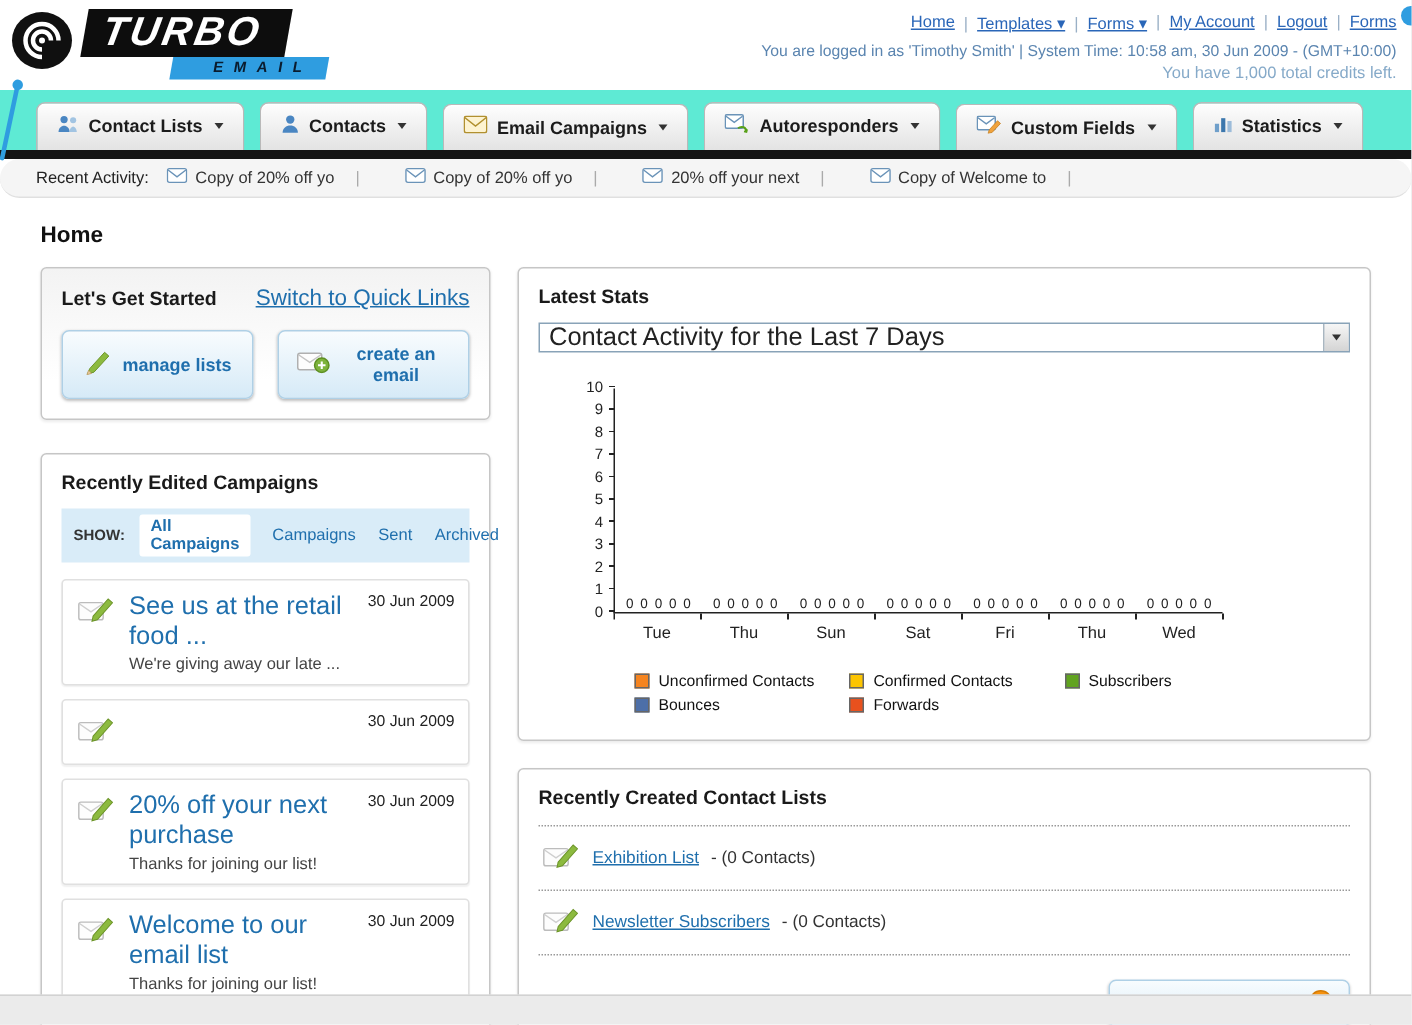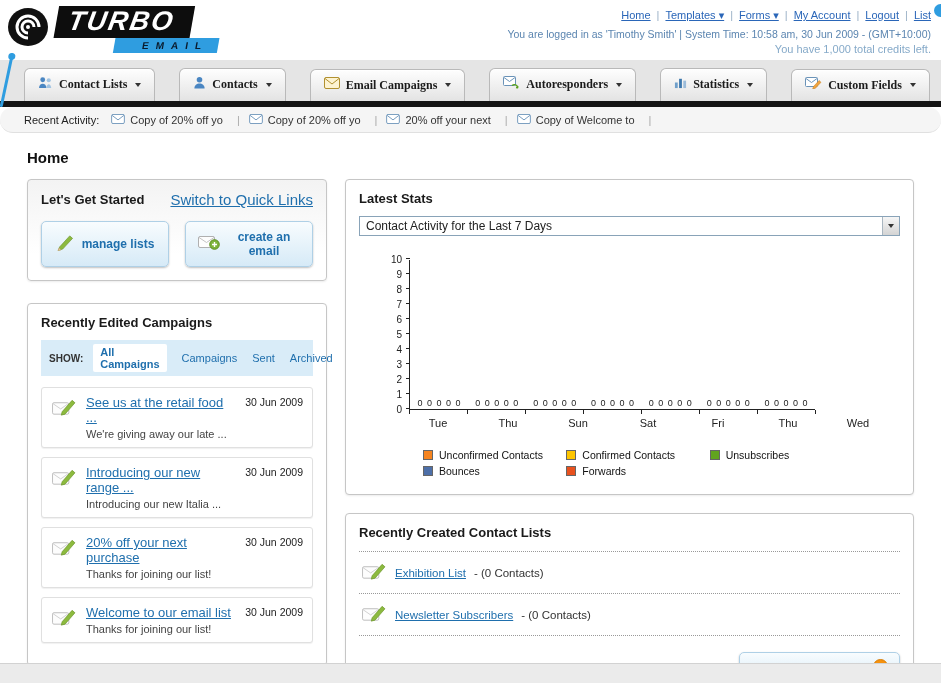--- a/index.html
+++ b/index.html
@@ -18,29 +18,29 @@
   .edge-dot { position:absolute; right:-6px; top:4px; width:13px; height:13px; border-radius:50%; background:#2f9de0; }
 
   .hdr-right { text-align:right; padding-top:3px; }
   .top-links { list-style:none; display:flex; justify-content:flex-end; margin:0; padding:0; }
   .top-links li { color:#2a66b8; text-decoration:underline; cursor:pointer; font-size:11px; }
   .top-links li+li::before { content:"|"; display:inline-block; color:#9ab0c6; margin:0 6px; }
   .login-info { color:#5b85b0; font-size:10.5px; margin-top:6px; }
   .credits-info { color:#86aac9; font-size:11px; margin-top:3px; }
 
   
-  .nav { display:flex; align-items:flex-end; padding:8px 0 0 24px; gap:24px; background:#e5e5e5;font-family:Liberation Serif, serif; }
+  .nav { display:flex; align-items:flex-end; padding:8px 0 0 24px; gap:10px; background:#5eead4; }
   .tab { display:inline-flex; align-items:center; gap:6px; padding:7px 13px 8px; border:1px solid #b9b9b9; border-bottom:none; border-radius:6px 6px 0 0; background:linear-gradient(#fefefe,#e3e3e3); font-size:12px; font-weight:bold; color:#1b1b1b; cursor:pointer; box-shadow:inset 0 1px 0 #fff; white-space:nowrap; }
   .caret { width:0; height:0; border-left:3.5px solid transparent; border-right:3.5px solid transparent; border-top:4px solid #333; margin-left:2px; }
   .black-bar { height:6px; background:#141414; }
 
   
   .activity { display:flex; align-items:center; height:26px; background:#f5f5f5; border-bottom:1px solid #e0e0e0; padding-left:24px; font-size:11px; color:#333;border-radius:13px; }
   .act-label { margin-right:12px; color:#222; }
-  .act-items { display:flex; align-items:flex-end; }
+  .act-items { display:flex; align-items:flex-end;gap:21px; }
   .act-item { display:inline-flex; align-items:center; gap:5px; cursor:pointer; color:#333; }
   .act-item::after { content:"|"; color:#aaa; margin:0 9px; }
 
   
   .main { padding:10px 27px 0; }
   .page-title { font-size:15px; font-weight:bold; margin:6px 0 13px; color:#111; }
   .cols { display:flex; gap:18px; align-items:flex-start; }
   .col-left { width:300px; flex:none; }
   .col-right { flex:1; }
 
@@ -57,39 +57,39 @@
 
   .campaigns { margin-top:22px; }
   .show-bar { display:flex; align-items:center; gap:10px; background:#d9ecf8; padding:4px 8px; margin-top:10px; font-size:11px; }
   .show-label { font-weight:bold; color:#333; font-size:10px; }
   .filters { display:flex; gap:15px; align-items:center; }
   .filter { color:#1f6fad; cursor:pointer; }
   .filter.active { background:#fff; padding:2px 7px; border-radius:2px; font-weight:bold; }
   .camp-list { margin-top:11px; }
   .camp-row { display:flex; gap:9px; border:1px solid #e0e0e0; border-radius:3px; padding:7px 9px; margin-bottom:9px; box-shadow:0 1px 1px rgba(0,0,0,0.06); cursor:pointer; align-items:flex-start; background:#fff; }
   .camp-icon { flex:none; margin-top:2px; }
-  .camp-title { color:#1f6fad; font-size:13px; text-decoration:underline; display:block; }
+  .camp-title { color:#1f6fad; font-size:17px; display:block; }
   .camp-sub { color:#444; font-size:11px; margin-top:3px; }
   .camp-date { margin-left:auto; font-size:10.5px; color:#222; white-space:nowrap; padding-top:1px; }
   .view-all-wrap { display:flex; justify-content:flex-end; margin-top:3px; }
 
   
-  .dropdown { display:flex; align-items:center; justify-content:space-between; border:1px solid #89a3b8; background:#fff; height:20px; font-size:12px; color:#222; padding-left:6px; margin-top:10px; cursor:pointer; }
+  .dropdown { display:flex; align-items:center; justify-content:space-between; border:1px solid #89a3b8; background:#fff; height:20px; font-size:17px; color:#222; padding-left:6px; margin-top:10px; cursor:pointer; }
   .dd-arrow { width:17px; align-self:stretch; background:linear-gradient(#f6f6f6,#d4d4d4); border-left:1px solid #a9b6c0; display:flex; align-items:center; justify-content:center; }
   .dd-arrow::after { content:""; border-left:3.5px solid transparent; border-right:3.5px solid transparent; border-top:4px solid #333; }
 
   .chart { display:flex; margin:24px 0 0 26px; }
   .y-axis { position:relative; width:24px; height:150px; font-size:10px; color:#222; flex:none; }
   .y-lbl { position:absolute; right:7px; line-height:10px; }
   .plot { position:relative; width:406px; height:150px; border-left:1px solid #222; border-bottom:1px solid #222; flex:none; }
   .ticks-y { position:absolute; left:-4px; bottom:0; width:4px; height:151px; background:repeating-linear-gradient(to top,#222 0 1px,transparent 1px 15px); }
   .cells { position:absolute; left:0; bottom:0; display:flex; width:100%; }
   .zeros { width:58px; text-align:center; font-size:9px; color:#222; padding-bottom:1px; word-spacing:2px; }
   .x-ticks { margin-left:50px; width:407px; height:4px; background:repeating-linear-gradient(to right,#222 0 1px,transparent 1px 58px); }
-  .x-labels { display:flex; margin-left:50px;gap:12px; }
+  .x-labels { display:flex; margin-left:50px; }
   .x-lbl { width:58px; text-align:center; font-size:11px; color:#222; padding-top:3px; }
   .legend { display:flex; flex-wrap:wrap; margin:20px 0 4px 64px; width:430px; row-gap:4px; }
   .legend-item { width:33.33%; display:flex; align-items:center; gap:6px; font-size:10.5px; color:#111; }
   .swatch { width:10px; height:10px; flex:none; border:1px solid #666; }
 
   
   .lists { margin-top:18px; }
   .list-items { margin-top:11px; border-top:1px dotted #999; }
   .list-item { display:flex; align-items:center; gap:8px; padding:9px 2px; border-bottom:1px dotted #999; font-size:11.5px; cursor:pointer; }
   .li-link { color:#1f6fad; text-decoration:underline; }
@@ -121,21 +121,21 @@
       </div>
     </div>
     <div class="hdr-right">
       <ul class="top-links">
 
       <li class="top-link">Home</li>
           <li class="top-link">Templates ▾</li>
           <li class="top-link">Forms ▾</li>
           <li class="top-link">My Account</li>
           <li class="top-link">Logout</li>
-          <li class="top-link">List</li>
+          <li class="top-link">Forms</li>
         </ul>
       <div class="login-info">You are logged in as 'Timothy Smith' | System Time: 10:58 am, 30 Jun 2009 - (GMT+10:00)</div>
       <div class="credits-info">You have 1,000 total credits left.</div>
     </div>
   </header>
 
   <nav class="nav">
 
       <div class="tab">
         <span class="tab-icon"><svg width="15" height="13" viewBox="0 0 16 14">
@@ -171,36 +171,36 @@
             <rect x=".5" y=".5" width="12" height="9" rx="1" fill="#fff" stroke="#6a93b8"></rect>
             <path d="M1 1.5l5.5 4 5.5-4" fill="none" stroke="#6a93b8"></path>
             <path d="M9 9.5c2.5-1.8 5.5-.5 5.5 2" fill="none" stroke="#58a018" stroke-width="1.4"></path>
             <path d="M13 11.6l1.6.3.4-1.7" fill="none" stroke="#58a018" stroke-width="1.2"></path>
           </svg></span>
         <span class="tab-label">Autoresponders</span>
         <span class="caret"></span>
       </div>
 
       <div class="tab">
+        <span class="tab-icon"><svg width="17" height="12" viewBox="0 0 17 12">
+            <rect x=".5" y=".5" width="12" height="9" rx="1" fill="#fff" stroke="#6a93b8"></rect>
+            <path d="M1 1.5l5.5 4 5.5-4" fill="none" stroke="#6a93b8"></path>
+            <path d="M8.5 9.5L14 3.5l2 1.8-5.6 6-2.7.7z" fill="#f0a23c" stroke="#c27d1f" stroke-width=".5"></path>
+          </svg></span>
+        <span class="tab-label">Custom Fields</span>
+        <span class="caret"></span>
+      </div>
+
+      <div class="tab">
         <span class="tab-icon"><svg width="13" height="13" viewBox="0 0 14 14">
             <rect x="1" y="7" width="3" height="6" fill="#6f9fca"></rect>
             <rect x="5.5" y="3" width="3" height="10" fill="#3c77ad"></rect>
             <rect x="10" y="5" width="3" height="8" fill="#9cbcda"></rect>
           </svg></span>
         <span class="tab-label">Statistics</span>
-        <span class="caret"></span>
-      </div>
-
-      <div class="tab">
-        <span class="tab-icon"><svg width="17" height="12" viewBox="0 0 17 12">
-            <rect x=".5" y=".5" width="12" height="9" rx="1" fill="#fff" stroke="#6a93b8"></rect>
-            <path d="M1 1.5l5.5 4 5.5-4" fill="none" stroke="#6a93b8"></path>
-            <path d="M8.5 9.5L14 3.5l2 1.8-5.6 6-2.7.7z" fill="#f0a23c" stroke="#c27d1f" stroke-width=".5"></path>
-          </svg></span>
-        <span class="tab-label">Custom Fields</span>
         <span class="caret"></span>
       </div>
     </nav>
   <div class="black-bar"></div>
 
   <div class="activity">
     <span class="act-label">Recent Activity:</span>
     <div class="act-items">
 
         <span class="act-item">
@@ -293,24 +293,20 @@
                 </div>
                 <span class="camp-date">30 Jun 2009</span>
               </div>
 
               <div class="camp-row">
                 <span class="camp-icon"><svg width="26" height="21" viewBox="0 0 26 22">
                     <rect x="1" y="6" width="17" height="12" rx="1.5" fill="#fdfdfd" stroke="#bcbcbc"></rect>
                     <path d="M1.5 7l8 5.5 8-5.5" fill="none" stroke="#cfcfcf"></path>
                     <path d="M11 15.5L21.5 3.5l3 2.6L14 18l-3.8 1z" fill="#8cba3f" stroke="#6b9427" stroke-width=".7"></path>
                   </svg></span>
-                <div class="camp-text">
-                  <a class="camp-title">Introducing our new range ...</a>
-                  <div class="camp-sub">Introducing our new Italia ...</div>
-                </div>
                 <span class="camp-date">30 Jun 2009</span>
               </div>
 
               <div class="camp-row">
                 <span class="camp-icon"><svg width="26" height="21" viewBox="0 0 26 22">
                     <rect x="1" y="6" width="17" height="12" rx="1.5" fill="#fdfdfd" stroke="#bcbcbc"></rect>
                     <path d="M1.5 7l8 5.5 8-5.5" fill="none" stroke="#cfcfcf"></path>
                     <path d="M11 15.5L21.5 3.5l3 2.6L14 18l-3.8 1z" fill="#8cba3f" stroke="#6b9427" stroke-width=".7"></path>
                   </svg></span>
                 <div class="camp-text">
@@ -388,21 +384,21 @@
                 <span>Unconfirmed Contacts</span>
               </div>
 
               <div class="legend-item">
                 <span class="swatch" style="background: rgb(253, 197, 0);"></span>
                 <span>Confirmed Contacts</span>
               </div>
 
               <div class="legend-item">
                 <span class="swatch" style="background: rgb(97, 164, 31);"></span>
-                <span>Unsubscribes</span>
+                <span>Subscribers</span>
               </div>
 
               <div class="legend-item">
                 <span class="swatch" style="background: rgb(77, 111, 168);"></span>
                 <span>Bounces</span>
               </div>
 
               <div class="legend-item">
                 <span class="swatch" style="background: rgb(232, 81, 30);"></span>
                 <span>Forwards</span>

